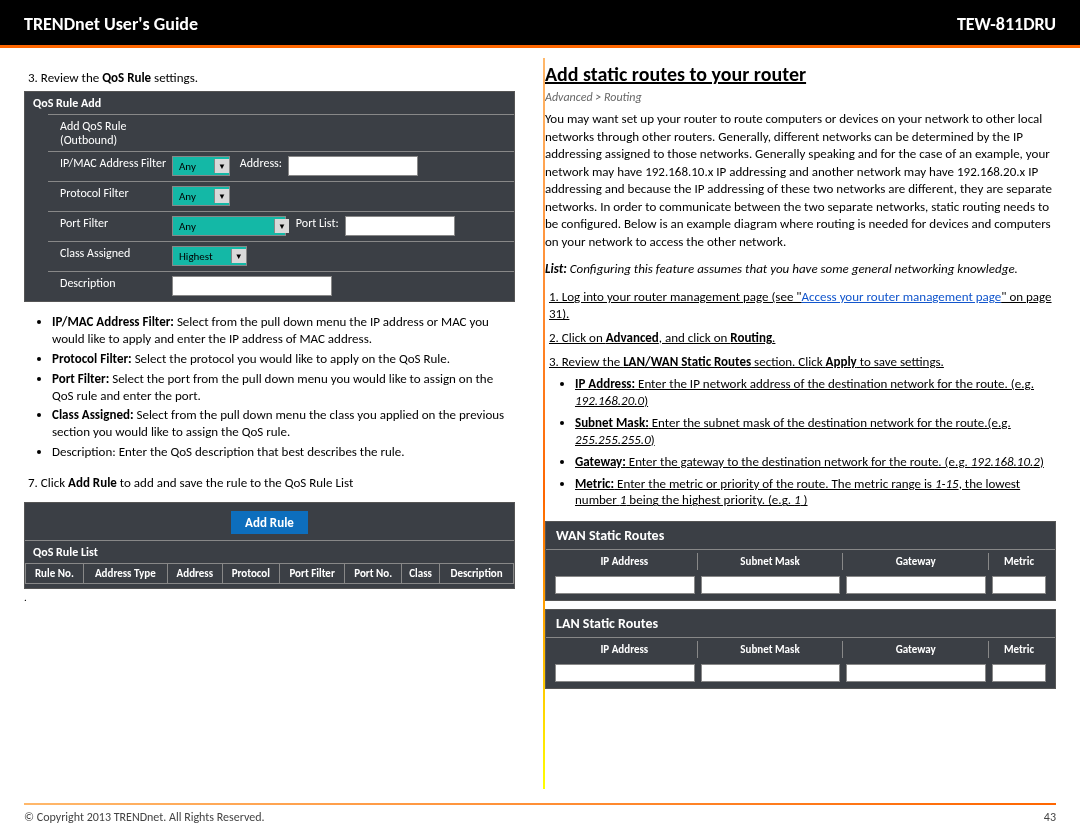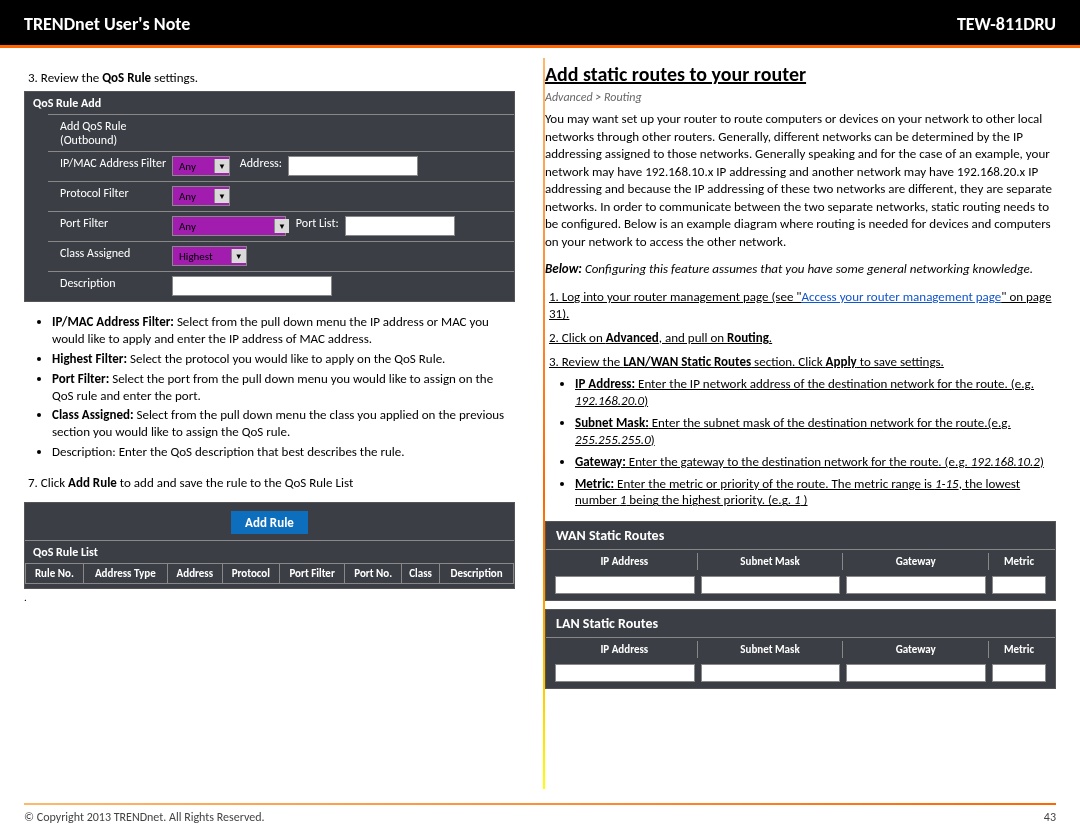--- a/index.html
+++ b/index.html
@@ -8,21 +8,21 @@
   .top-black { background: #000; color: #fff; padding: 10px 24px; display: flex; justify-content: space-between; align-items: flex-end; border-bottom: 3px solid #f60; font-size: 18px; font-weight: bold; height: 48px; }
   .body-area { flex: 1; display: flex; flex-direction: row; padding: 14px 24px 4px 24px; gap: 30px; position: relative; }
   .left-col { width: 49%; }
   .right-col { width: 51%; }
   .vertical-line { position: absolute; left: 50.3%; top: 10px; bottom: 10px; width: 2px; background: linear-gradient(to bottom, #ffb86b, #f60 60%, #ff0); }
   .panel { border: 1px solid #555; background: #3b3f45; color: #fff; font-size: 13px; }
   .panel-title { font-weight: bold; font-size: 12px; padding: 4px 8px; }
   .panel-row { display: flex; border-top: 1px solid #888; padding: 4px 12px; font-size: 12px; min-height: 30px; margin-left: 23px; }
   .panel-label { width: 112px; flex-shrink: 0; }
   .panel-inner-label { margin: 0 6px 0 10px; }
-  .fake-select { background: #a21caf; color: #000; border: 1px solid #888; display: inline-flex; align-items: center; height: 20px; padding: 0 4px 0 6px; font-size: 11px; position: relative; }
+  .fake-select { background: #14b8a6; color: #000; border: 1px solid #888; display: inline-flex; align-items: center; height: 20px; padding: 0 4px 0 6px; font-size: 11px; position: relative; }
   .fake-select::after { content: "▼"; font-size: 8px; margin-left: 18px; background: #d9d9d9; border-left: 1px solid #888; padding: 2px 3px; margin-right: -4px; }
   .fake-input { background: #fff; border: 1px solid #888; height: 20px; display: inline-block; }
   .bullets { margin: 12px 0 0 28px; }
   .bullets li { margin: 3px 0; line-height: 1.3; list-style: disc; }
   .num-line { margin: 8px 0 6px 4px; }
   .add-rule-btn { display: inline-block; background: #0d6ebd; color: #fff; font-weight: bold; padding: 4px 14px; font-size: 13px; }
   .table-dark { width: 100%; border: 1px solid #555; border-collapse: collapse; background: #3b3f45; color: #fff; font-size: 11px; padding-left: 36px; }
   .table-dark th { border: 1px solid #888; padding: 3px 4px; font-weight: bold; }
   .panel2 { border: 1px solid #555; background: #3b3f45; color: #fff; }
   .panel2-title { font-weight: bold; font-size: 14px; padding: 5px 10px; }
@@ -44,21 +44,21 @@
   .footer { padding: 4px 24px 10px 24px; display: flex; justify-content: space-between; font-size: 12px; color: #444; border-top: 1px solid transparent; }
   .footer-line { border-top: 2px solid; border-image: linear-gradient(to right, #ffb86b, #f60) 1; margin: 4px 24px 0 24px; }
   b { font-weight: bold; }
   i { font-style: italic; }
 </style>
 </head>
 <body>
 
 <div class="page">
   <div class="top-black">
-    <span>TRENDnet User's Note</span>
+    <span>TRENDnet User's Guide</span>
     <span>TEW-811DRU</span>
   </div>
 
   <div class="body-area">
     <div class="vertical-line"></div>
 
     <div class="left-col">
       <div class="num-line">
         <span>3. Review the </span><b>QoS Rule</b><span> settings.</span>
       </div>
@@ -92,21 +92,21 @@
           <span class="fake-select">Highest</span>
         </div>
         <div class="panel-row">
           <div class="panel-label">Description</div>
           <span class="fake-input" style="width:160px"></span>
         </div>
       </div>
 
       <ul class="bullets">
         <li><b>IP/MAC Address Filter:</b><span> Select from the pull down menu the IP address or MAC you would like to apply and enter the IP address of MAC address.</span></li>
-        <li><b>Highest Filter:</b><span> Select the protocol you would like to apply on the QoS Rule.</span></li>
+        <li><b>Protocol Filter:</b><span> Select the protocol you would like to apply on the QoS Rule.</span></li>
         <li><b>Port Filter:</b><span> Select the port from the pull down menu you would like to assign on the QoS rule and enter the port.</span></li>
         <li><b>Class Assigned:</b><span> Select from the pull down menu the class you applied on the previous section you would like to assign the QoS rule.</span></li>
         <li>Description: Enter the QoS description that best describes the rule.</li>
       </ul>
 
       <div class="num-line" style="margin-top:14px">
         <span>7. Click </span><b>Add Rule</b><span> to add and save the rule to the QoS Rule List</span>
       </div>
 
       <div class="panel" style="margin-top:12px;padding:6px 0 4px 0">
@@ -129,25 +129,25 @@
         </tbody>
           </table>
       </div>
       <div style="font-size:11px;margin-top:2px">.</div>
     </div>
 
     <div class="right-col">
       <div class="right-title">Add static routes to your router</div>
       <div class="breadcrumb">Advanced &gt; Routing</div>
       <div class="para">You may want set up your router to route computers or devices on your network to other local networks through other routers. Generally, different networks can be determined by the IP addressing assigned to those networks. Generally speaking and for the case of an example, your network may have 192.168.10.x IP addressing and another network may have 192.168.20.x IP addressing and because the IP addressing of these two networks are different, they are separate networks. In order to communicate between the two separate networks, static routing needs to be configured. Below is an example diagram where routing is needed for devices and computers on your network to access the other network.</div>
-      <div class="note"><b><i>Below:</i></b><i> Configuring this feature assumes that you have some general networking knowledge.</i></div>
+      <div class="note"><b><i>List:</i></b><i> Configuring this feature assumes that you have some general networking knowledge.</i></div>
 
       <ul class="ol-steps">
         <li><span>1. Log into your router management page (see "</span><span class="link">Access your router management page</span><span>" on page 31).</span></li>
-        <li><span>2. Click on </span><b>Advanced</b><span>, and pull on </span><b>Routing</b><span>.</span></li>
+        <li><span>2. Click on </span><b>Advanced</b><span>, and click on </span><b>Routing</b><span>.</span></li>
         <li><span>3. Review the </span><b>LAN/WAN Static Routes</b><span> section. Click </span><b>Apply</b><span> to save settings.</span>
           <ul class="sub-bullets">
             <li><b>IP Address:</b><span> Enter the IP network address of the destination network for the route. (e.g. </span><i>192.168.20.0</i><span>)</span></li>
             <li><b>Subnet Mask:</b><span> Enter the subnet mask of the destination network for the route.(e.g. </span><i>255.255.255.0</i><span>)</span></li>
             <li><b>Gateway:</b><span> Enter the gateway to the destination network for the route. (e.g. </span><i>192.168.10.2</i><span>)</span></li>
             <li><b>Metric:</b><span> Enter the metric or priority of the route. The metric range is </span><i>1-15</i><span>, the lowest number </span><i>1</i><span> being the highest priority. (e.g. </span><i>1</i><span> )</span></li>
           </ul>
         </li>
       </ul>
 

